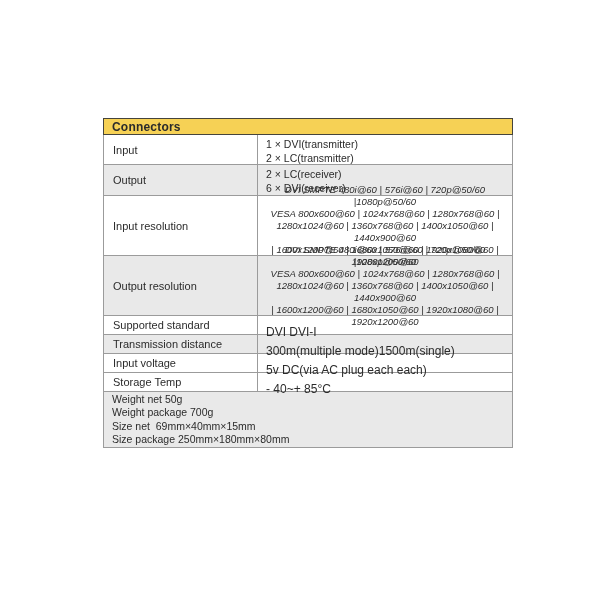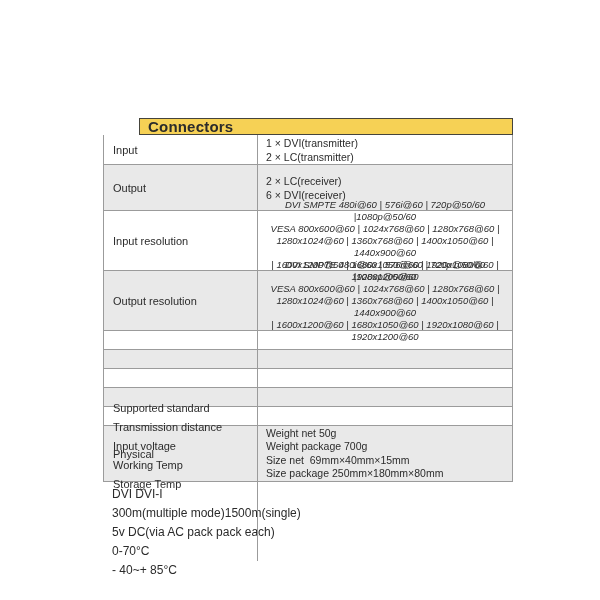--- a/index.html
+++ b/index.html
@@ -27,24 +27,23 @@
     width: 410px;
   }
   .band {
     box-sizing: border-box;
     height: 17px;
     background: var(--section-bg);
     border: 1px solid var(--section-border);
     display: flex;
     align-items: center;
     padding-left: 8px;
-    font-size: 15px;
+    font-size: 12px;
     font-weight: bold;
     letter-spacing: 0.2px;
-    margin-left: 36px;
   }
   .row {
     box-sizing: border-box;
     display: flex;
     border-left: 1px solid var(--grid-border);
     border-right: 1px solid var(--grid-border);
     border-bottom: 1px solid var(--grid-border);
     background: #FFFFFF;
   }
   .row.alt { background: var(--row-alt-bg); }
@@ -57,36 +56,36 @@
     align-items: center;
     padding-left: 9px;
     font-size: 11px;
   }
   .cell-value {
     box-sizing: border-box;
     flex: 1 1 auto;
     display: flex;
     flex-direction: column;
     justify-content: center;
-    padding: 2px 8px;
+    padding: 16px 8px;
     font-size: 10.5px;
     line-height: 14px;
     white-space: pre-line;
   }
   .cell-value.center {
     text-align: center;
     font-size: 9.5px;
     line-height: 12px;
     padding: 8px 4px;
     font-style: italic;
   }
   .h30 { height: 30px; }
-  .h31 { height: 46px; justify-content: flex-end; }
+  .h31 { height: 31px; justify-content: flex-end; }
   .h60 { height: 60px; }
-  .h19 { height: 19px; flex-direction: column; }
+  .h19 { height: 19px; }
   .h19 .cell-value { font-size: 12px; }
   .h56 { height: 56px; }
   .h56 .cell-value { line-height: 13.5px; }
 </style>
 </head>
 <body>
 
 <div class="screen">
   <div class="spec-table">
 
@@ -130,35 +129,30 @@
       <div class="cell-value">DVI DVI-I</div>
     </div>
 
     <div class="row h19 alt">
       <div class="cell-label">Transmission distance</div>
       <div class="cell-value">300m(multiple mode)1500m(single)</div>
     </div>
 
     <div class="row h19">
       <div class="cell-label">Input voltage</div>
-      <div class="cell-value">5v DC(via AC pack pack each)</div>
+      <div class="cell-value">5v DC(via AC plug each each)</div>
     </div>
 
-    <div class="row h19 alt">
-      <div class="cell-label">Working Temp</div>
-      <div class="cell-value">0-70°C</div>
-    </div>
 
     <div class="row h19">
       <div class="cell-label">Storage Temp</div>
       <div class="cell-value">- 40~+ 85°C</div>
     </div>
 
     <div class="row h56 alt">
-      <div class="cell-label">Physical</div>
       <div class="cell-value">Weight net 50g
 Weight package 700g
 Size net &nbsp;69mm×40mm×15mm
 Size package 250mm×180mm×80mm</div>
     </div>
 
   </div>
 </div>
 
 </body></html>

